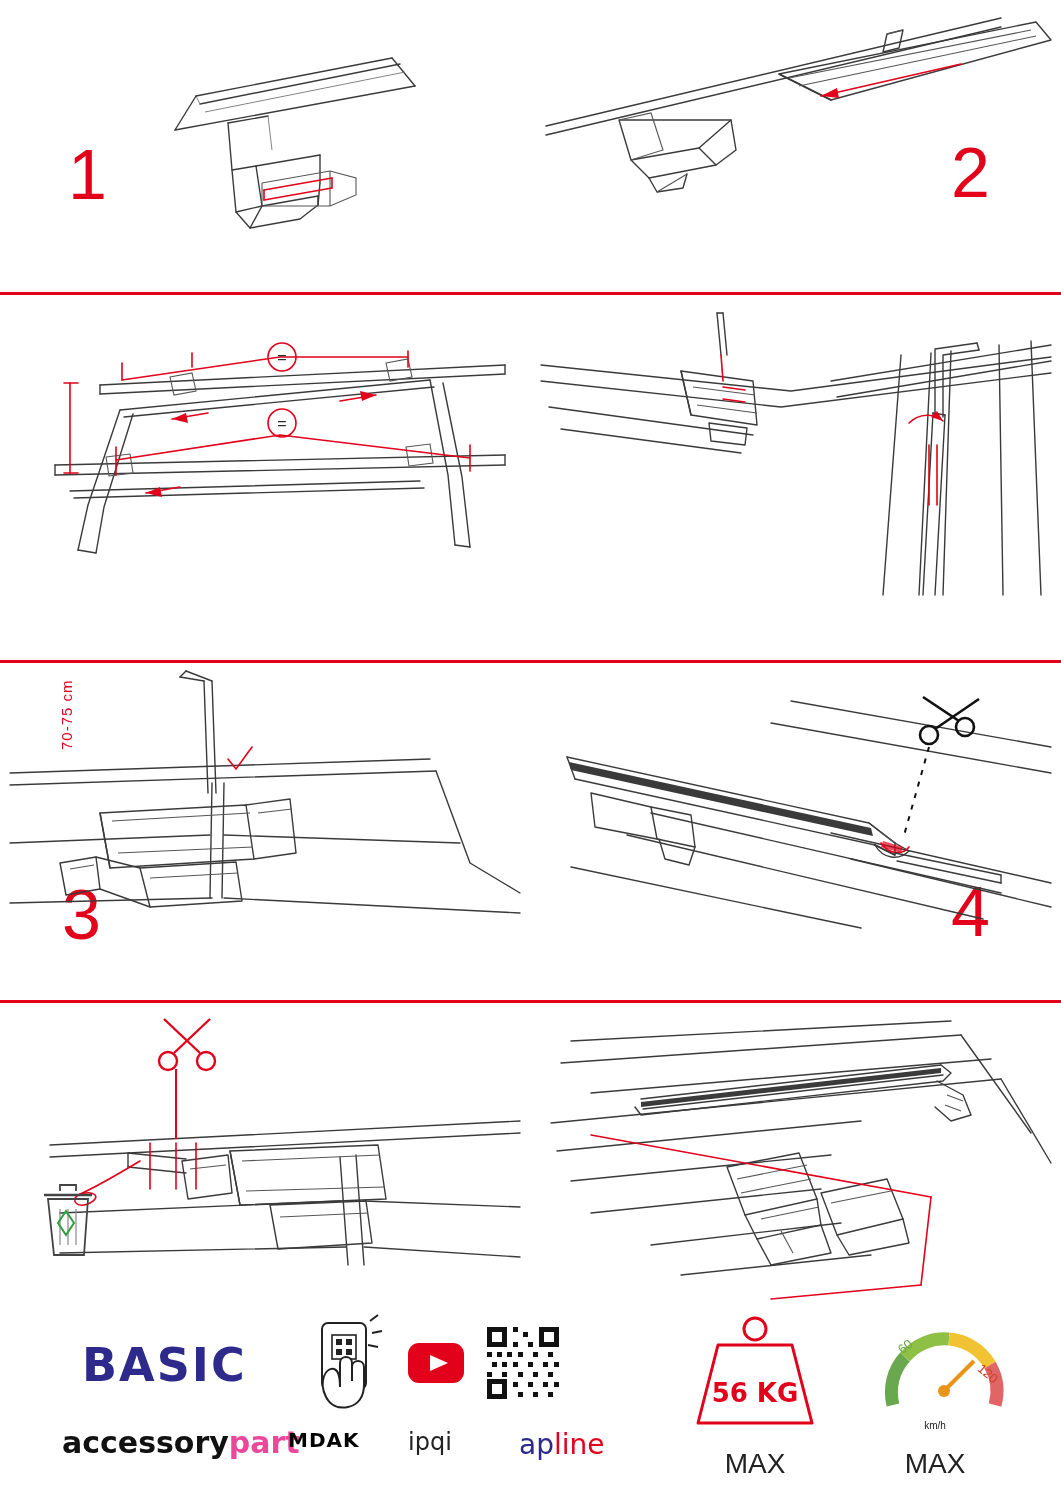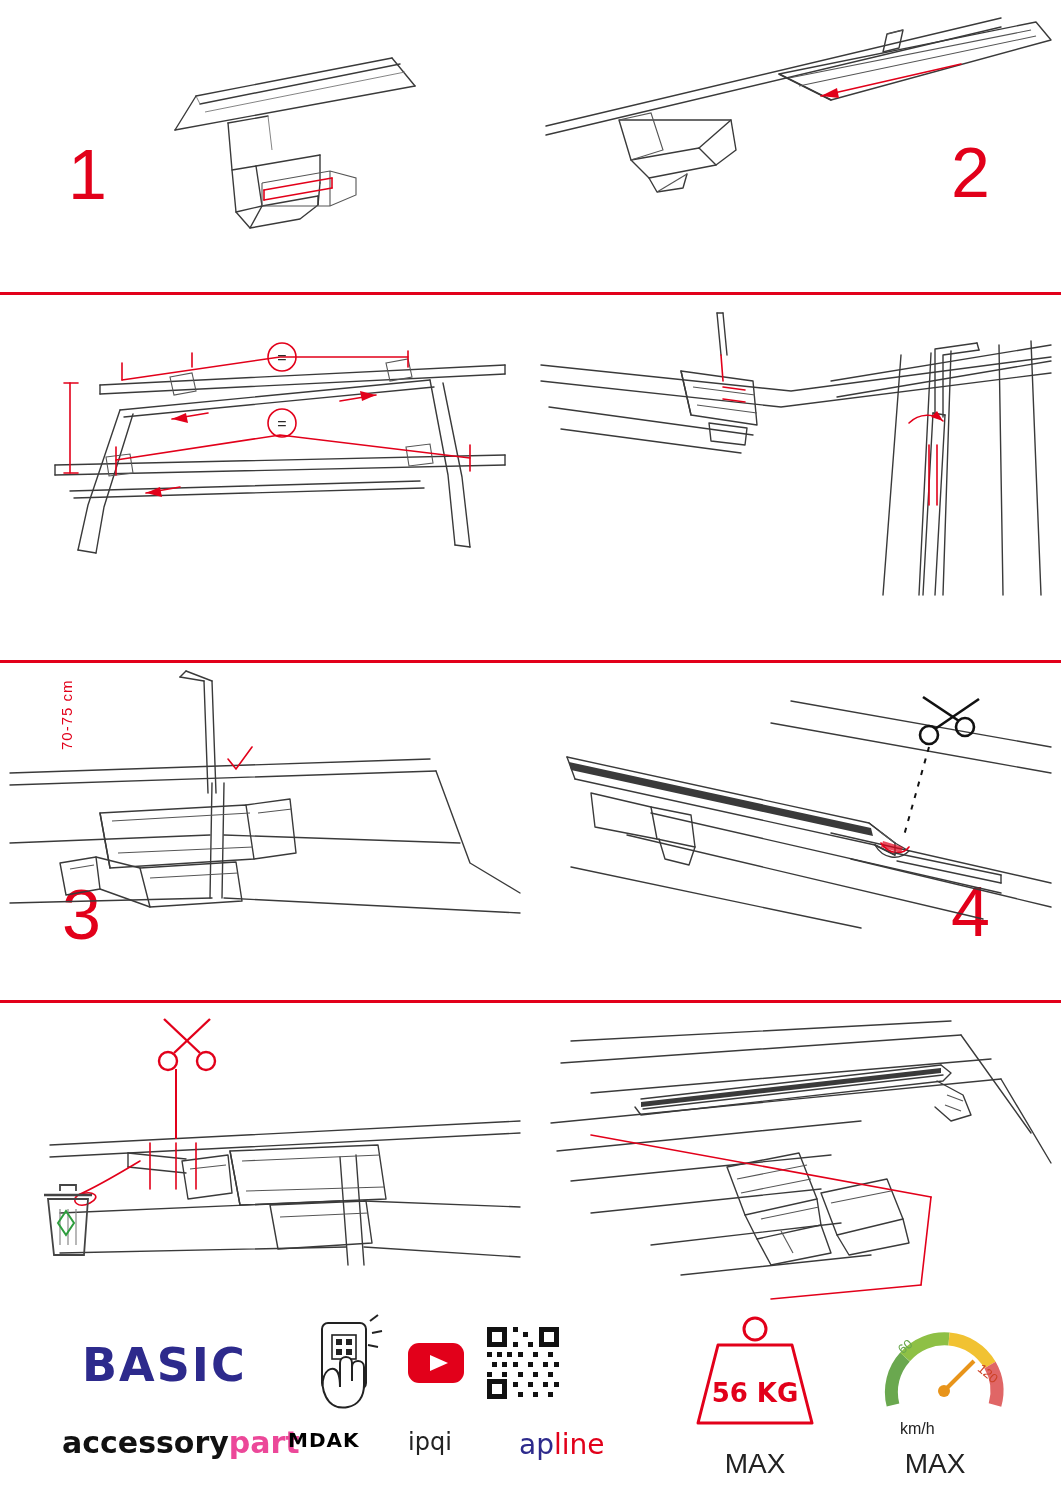--- a/index.html
+++ b/index.html
@@ -136,21 +136,22 @@
     width: 110px;
     text-align: center;
     font-size: 28px;
     color: #222;
   }
   .kmh {
     position: absolute;
     left: 900px;
     top: 1420px;
     width: 70px;
-    font-size: 16px;
+    text-align: center;
+    font-size: 10px;
     color: #222;
   }
   .spd-60 {
     position: absolute;
     left: 898px;
     top: 1339px;
     font-size: 13px;
     color: #6aa84f;
     transform: rotate(-40deg);
   }

